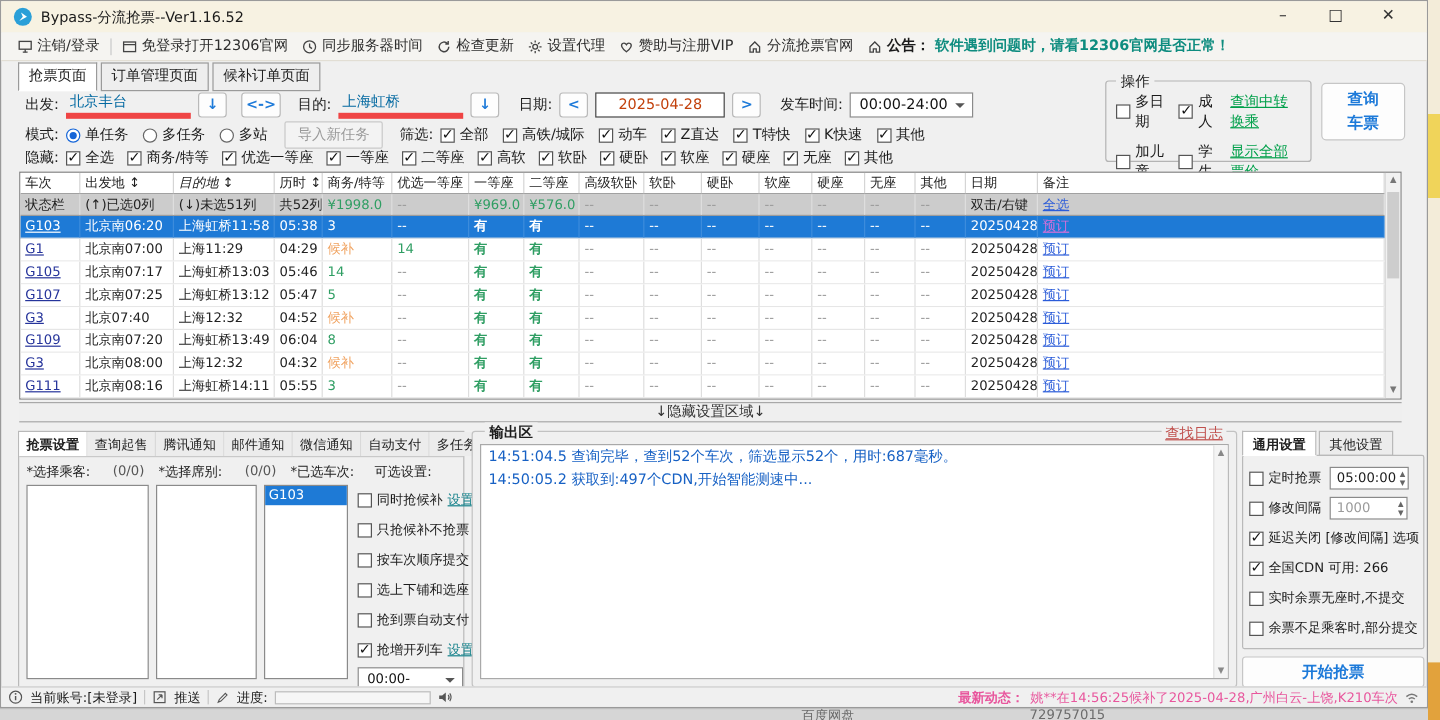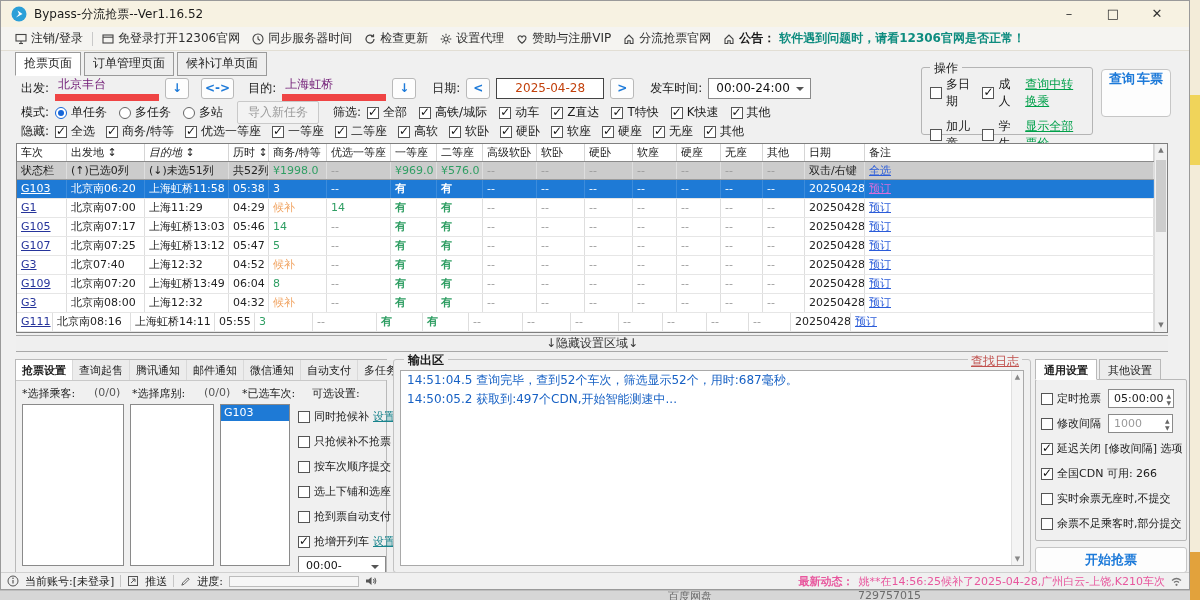--- a/index.html
+++ b/index.html
@@ -31,38 +31,38 @@
 
   .page-tabs{position:absolute;left:14px;top:51px;display:flex;z-index:3}
   .ptab{padding:2px 8px 3px;border:1px solid #9a9a9a;background:#eeeeee;margin-right:3px;font-size:12px;color:#222}
   .ptab.active{background:#ffffff;border-bottom-color:#ffffff}
 
   .main{position:absolute;left:0;top:70px;width:1188px;height:502px}
 
   
   .frow{position:absolute;display:flex;align-items:center;gap:6px;white-space:nowrap}
   .flabel{color:#1b1b1b}
-  .uinput{border-bottom:7px solid #ef4444;width:104px;padding:1px 3px;background:transparent;color:#701a75}
+  .uinput{border-bottom:5px solid #ef4444;width:104px;padding:1px 3px;background:transparent;color:#0369a1}
   .sq-btn{border:1px solid #b9b9b9;background:#fdfdfd;color:#1d7ad9;min-width:24px;height:21px;line-height:19px;text-align:center;border-radius:3px;font-weight:bold;padding:0 3px}
   .date-box{border:1px solid #444;width:108px;height:21px;line-height:19px;text-align:center;background:#fff;color:#c2410c}
   .combo{border:1px solid #8a8a8a;background:#fff;height:21px;line-height:19px;padding:0 20px 0 7px;position:relative;color:#111}
   .combo::after{content:"";position:absolute;right:6px;top:8px;border:4px solid transparent;border-top-color:#555}
   .radio{width:12px;height:12px;border:1px solid #666;border-radius:50%;background:#fff;position:relative;flex:none}
   .radio.sel{border-color:#1565d8}
   .radio.sel::after{content:"";position:absolute;left:2px;top:2px;width:6px;height:6px;border-radius:50%;background:#1565d8}
   .ck,.rk{display:inline-flex;align-items:center;gap:4px;color:#1b1b1b}
   .cb{width:12px;height:12px;border:1px solid #555;background:#fff;position:relative;flex:none}
   .cb.checked::after{content:"✓";position:absolute;left:0;top:-3px;font-size:12px;font-weight:bold;color:#101010}
   .gray-btn{border:1px solid #c9c9c9;background:#f3f3f3;color:#9a9a9a;padding:2px 10px;border-radius:2px}
 
   .operate{position:absolute;left:920px;top:-4px;width:172px;height:68px;border:1px solid #b4b4b4;border-radius:3px;padding:8px 8px 0}
   .operate .legend{position:absolute;top:-8px;left:8px;background:#f0f0f0;padding:0 4px;color:#1b1b1b}
   .op-row{display:flex;align-items:center;gap:10px;margin-bottom:8px}
   .glink{color:#00a04a;text-decoration:underline}
-  .query-btn{position:absolute;left:1100px;top:-2px;width:70px;height:48px;border:1px solid #c6c6c6;border-radius:4px;background:#fdfdfd;color:#1d7ad9;font-weight:bold;font-size:13px;text-align:center;display:flex;flex-direction:row;justify-content:center;gap:2px}
+  .query-btn{position:absolute;left:1100px;top:-2px;width:70px;height:48px;border:1px solid #c6c6c6;border-radius:4px;background:#fdfdfd;color:#1d7ad9;font-weight:bold;font-size:13px;text-align:center;display:flex;flex-direction:column;justify-content:center;gap:2px}
 
   
   .train-table{position:absolute;left:15px;top:72px;width:1152px;height:190px;border:1px solid #7f7f7f;background:#fff;overflow:hidden}
   .t-body{position:absolute;left:0;top:0;right:13px;bottom:0}
   .t-row{display:flex;height:19px;line-height:18px;border-bottom:1px solid #e6e6e6;font-size:11px;background:#fff}
   .t-row.header{height:18px;border-bottom:1px solid #8a8a8a;background:#fff}
   .t-row.status{height:18px;background:#cccccc;border-bottom:1px solid #9c9c9c}
   .t-cell{padding:0 4px;border-right:1px solid #dedede;overflow:hidden;white-space:nowrap;flex:none}
   .t-row.header .t-cell{color:#1c1c1c;border-right:1px solid #d5d5d5}
   .t-cell.last{flex:1}
@@ -569,21 +569,21 @@
             <span class="t-cell none" style="width: 48px;">--</span>
             <span class="t-cell none" style="width: 48px;">--</span>
             <span class="t-cell none" style="width: 44px;">--</span>
             <span class="t-cell none" style="width: 44px;">--</span>
             <span class="t-cell none" style="width: 42px;">--</span>
             <span class="t-cell none" style="width: 42px;">--</span>
             <span class="t-cell" style="width: 60px;">20250428</span>
             <span class="t-cell last book" style="width: auto;">预订</span>
           </div>
           <div class="t-row data">
-            <span class="t-cell train" style="width: 36px;">G111</span>
+            <span class="t-cell train" style="width: 50px;">G111</span>
             <span class="t-cell" style="width: 78px;">北京南08:16</span>
             <span class="t-cell" style="width: 84px;">上海虹桥14:11</span>
             <span class="t-cell" style="width: 40px;">05:55</span>
             <span class="t-cell count" style="width: 58px;">3</span>
             <span class="t-cell none" style="width: 64px;">--</span>
             <span class="t-cell avail" style="width: 46px;">有</span>
             <span class="t-cell avail" style="width: 46px;">有</span>
             <span class="t-cell none" style="width: 54px;">--</span>
             <span class="t-cell none" style="width: 48px;">--</span>
             <span class="t-cell none" style="width: 48px;">--</span>

